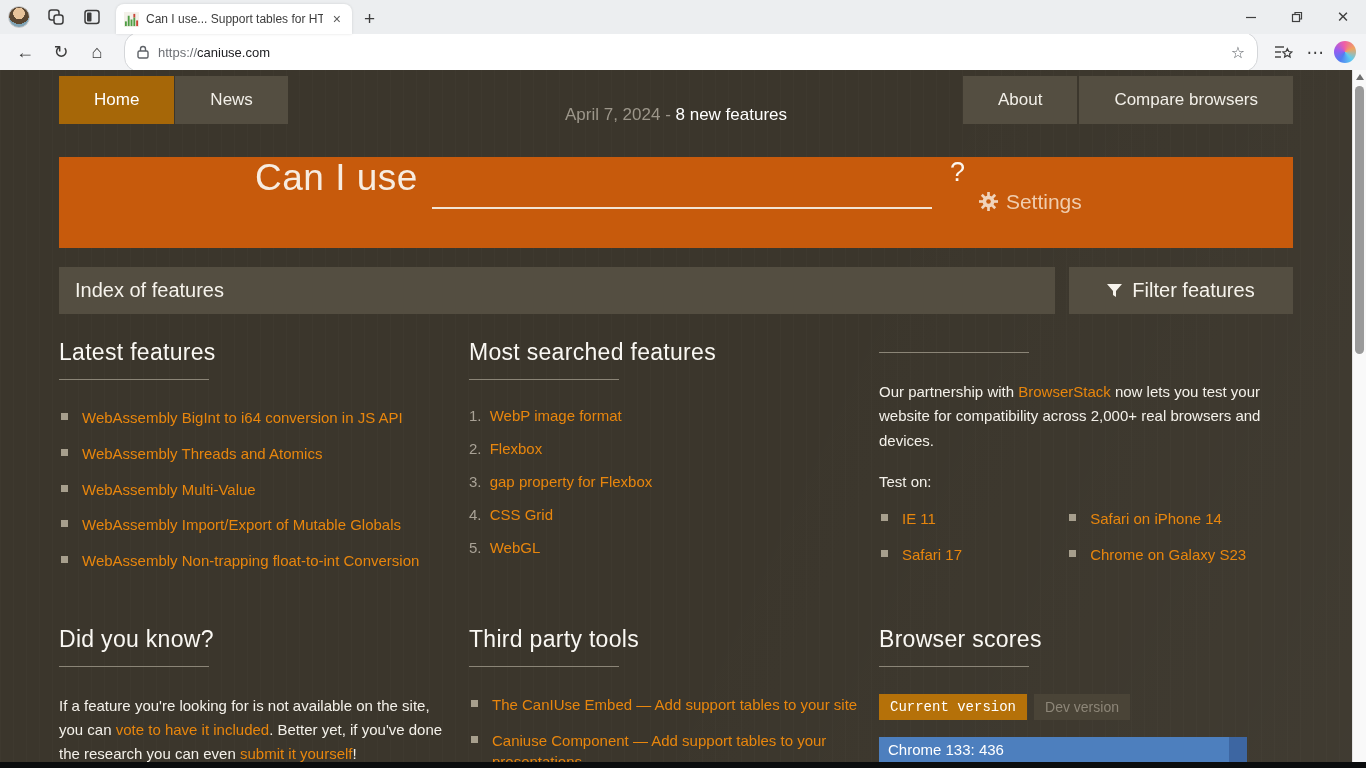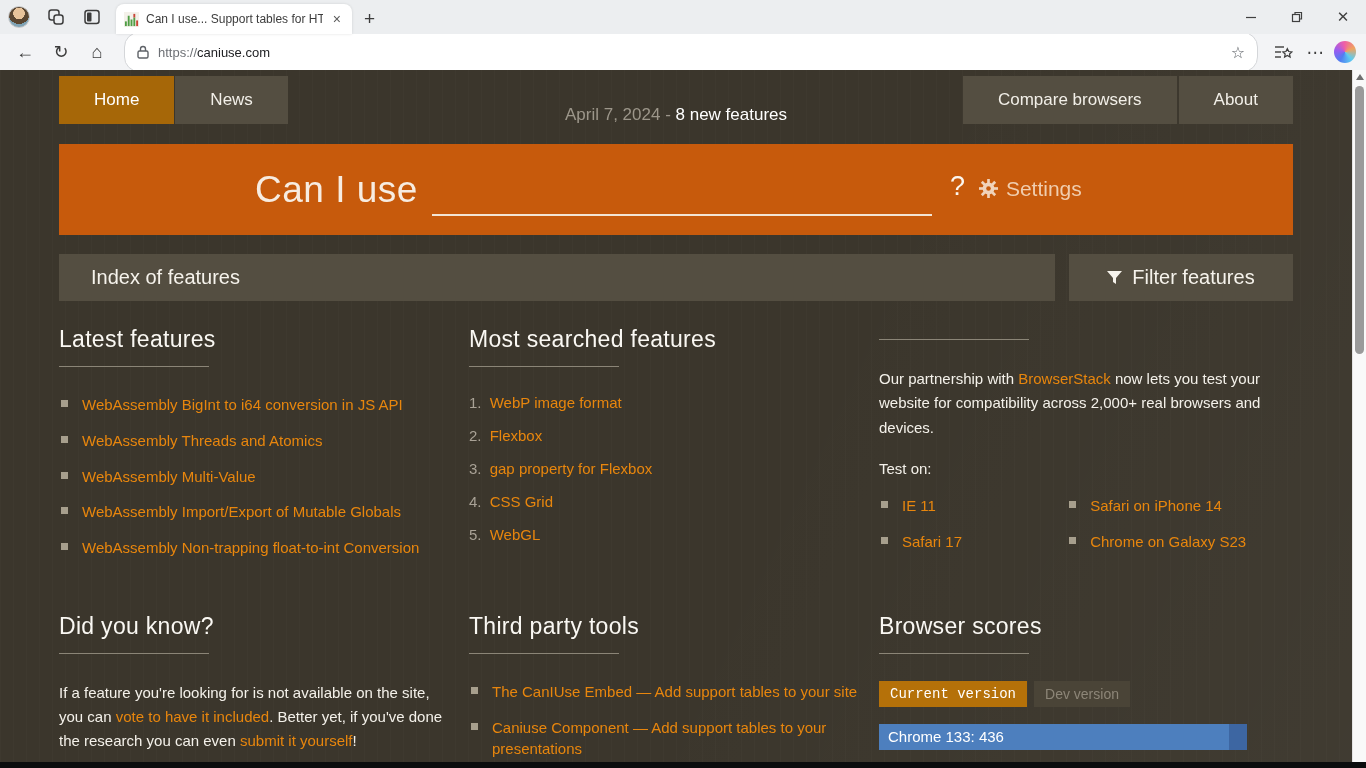--- a/index.html
+++ b/index.html
@@ -47,31 +47,31 @@
 
   .site-nav { display:flex; padding-top:6px; position:relative; }
   .site-nav .btn { font-size:17px; padding:14px 35px; color:#f2efe8; cursor:pointer; background:#544e41; }
   .btn.home { background:#a66708; color:#fff; }
   .btn.news { margin-left:1px; }
   .nav-date { position:absolute; left:50%; transform:translateX(-50%); top:35px; font-size:17px; white-space:nowrap; }
   .date-gray { color:#9c968a; }
   .date-link { color:#fff; cursor:pointer; }
   .nav-right { margin-left:auto; display:flex; gap:2px; }
 
-  .hero { margin-top:20px; height:91px; background:#c75a0c; display:flex; align-items:center; }
+  .hero { margin-top:33px; height:91px; background:#c75a0c; display:flex; }
   .hero-title { font-size:37px; font-weight:300; color:#f7ece1; margin-left:196px; letter-spacing:.5px; }
   .hero-search { width:500px; height:38px; margin:14px 18px 0 14px; background:transparent; border:none;
                  border-bottom:2px solid #f3e4d4; outline:none; color:#fff; font-size:22px;
                  font-family:"Liberation Sans",sans-serif; }
   .hero-help { font-size:27px; color:#fcf6ef; cursor:pointer; margin:0 14px 6px 0; }
   .hero-settings { display:flex; align-items:center; gap:8px; cursor:pointer; margin-bottom:2px; }
   .hero-settings span { font-size:21px; color:#f0cdae; }
 
   .index-row { margin-top:19px; display:flex; }
-  .index-bar { width:996px; background:#544e41; padding:12px 0 12px 32px; font-size:20px; color:#f6f3ec; }
+  .index-bar { width:996px; background:#544e41; padding:12px 0 12px 16px; font-size:20px; color:#f6f3ec; }
   .filter-btn { margin-left:14px; width:224px; background:#544e41; display:flex; align-items:center;
                 justify-content:center; gap:10px; font-size:20px; color:#f6f3ec; cursor:pointer; }
 
   .grid { margin-top:25px; display:grid; grid-template-columns:390px 390px 414px; column-gap:20px; }
   .grid.row2 { margin-top:40px; }
   h2.sec { font-size:23px; font-weight:300; color:#faf8f3; letter-spacing:.3px; }
   .divider { width:150px; height:1px; background:#8b8577; margin:13px 0 27px 0; }
 
   ul.sq { list-style:none; }
   ul.sq li { position:relative; padding-left:23px; margin-bottom:14px; font-size:15px; line-height:1.45; }
@@ -193,22 +193,22 @@
   <div class="page">
     <div class="inner">
 
       <div class="site-nav">
         <div class="btn home">Home</div>
         <div class="btn news">News</div>
         <div class="nav-date">
           <span class="date-gray">April 7, 2024 - </span><span class="date-link">8 new features</span>
         </div>
         <div class="nav-right">
+          <div class="btn">About</div>
           <div class="btn">Compare browsers</div>
-          <div class="btn">About</div>
         </div>
       </div>
 
       <div class="hero">
         <div class="hero-title">Can I use</div>
         <input class="hero-search" type="text" style="">
         <div class="hero-help">?</div>
         <div class="hero-settings">
           <span style="display:flex">
             <svg width="19" height="19" viewBox="0 0 20 20">

